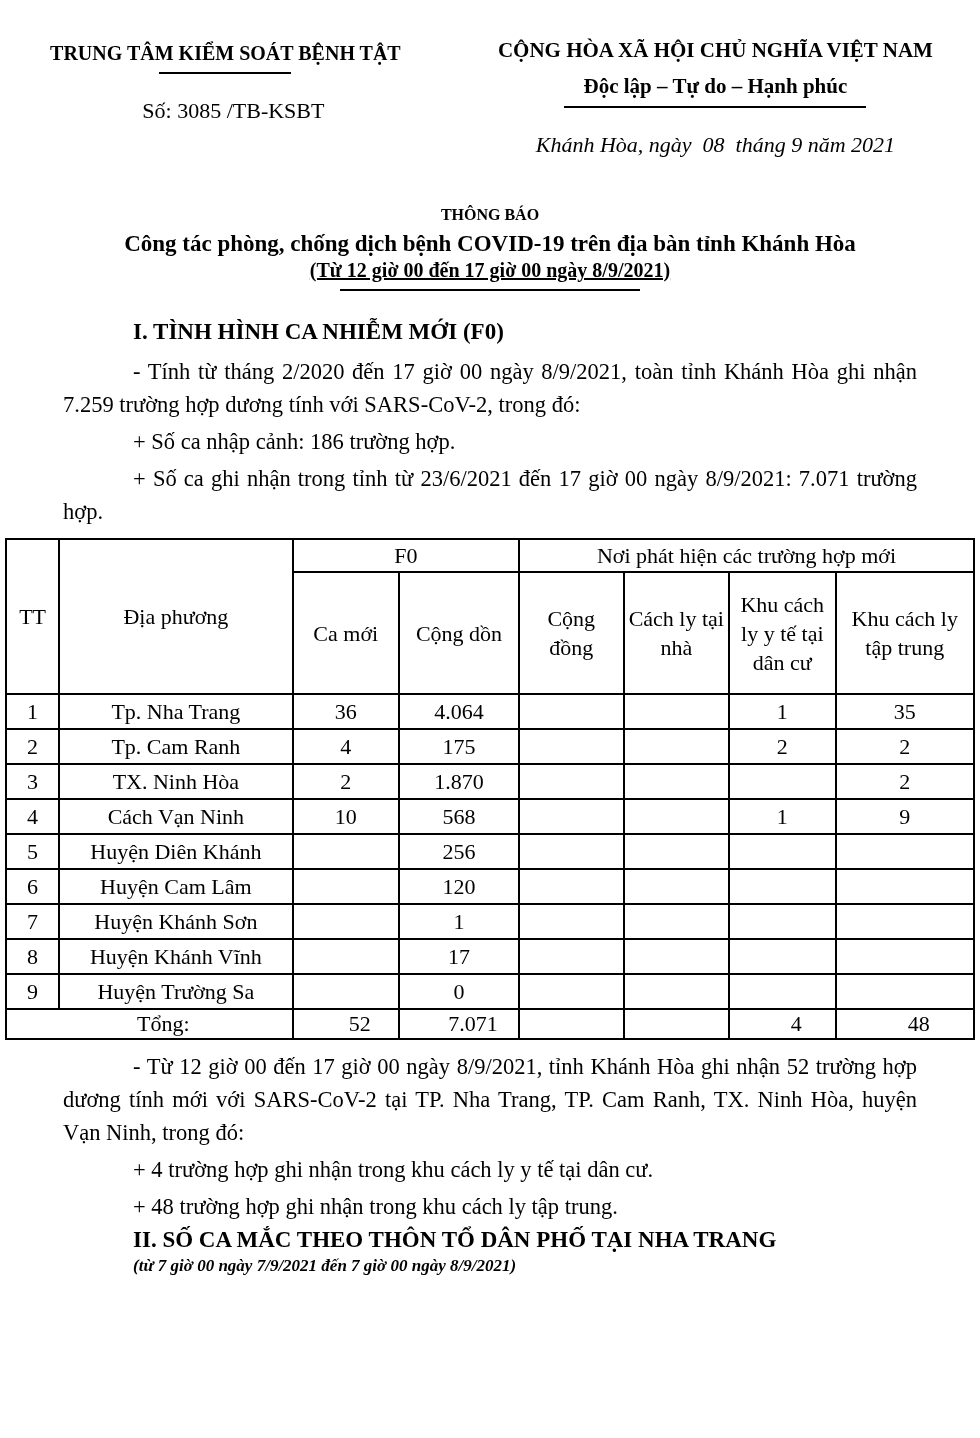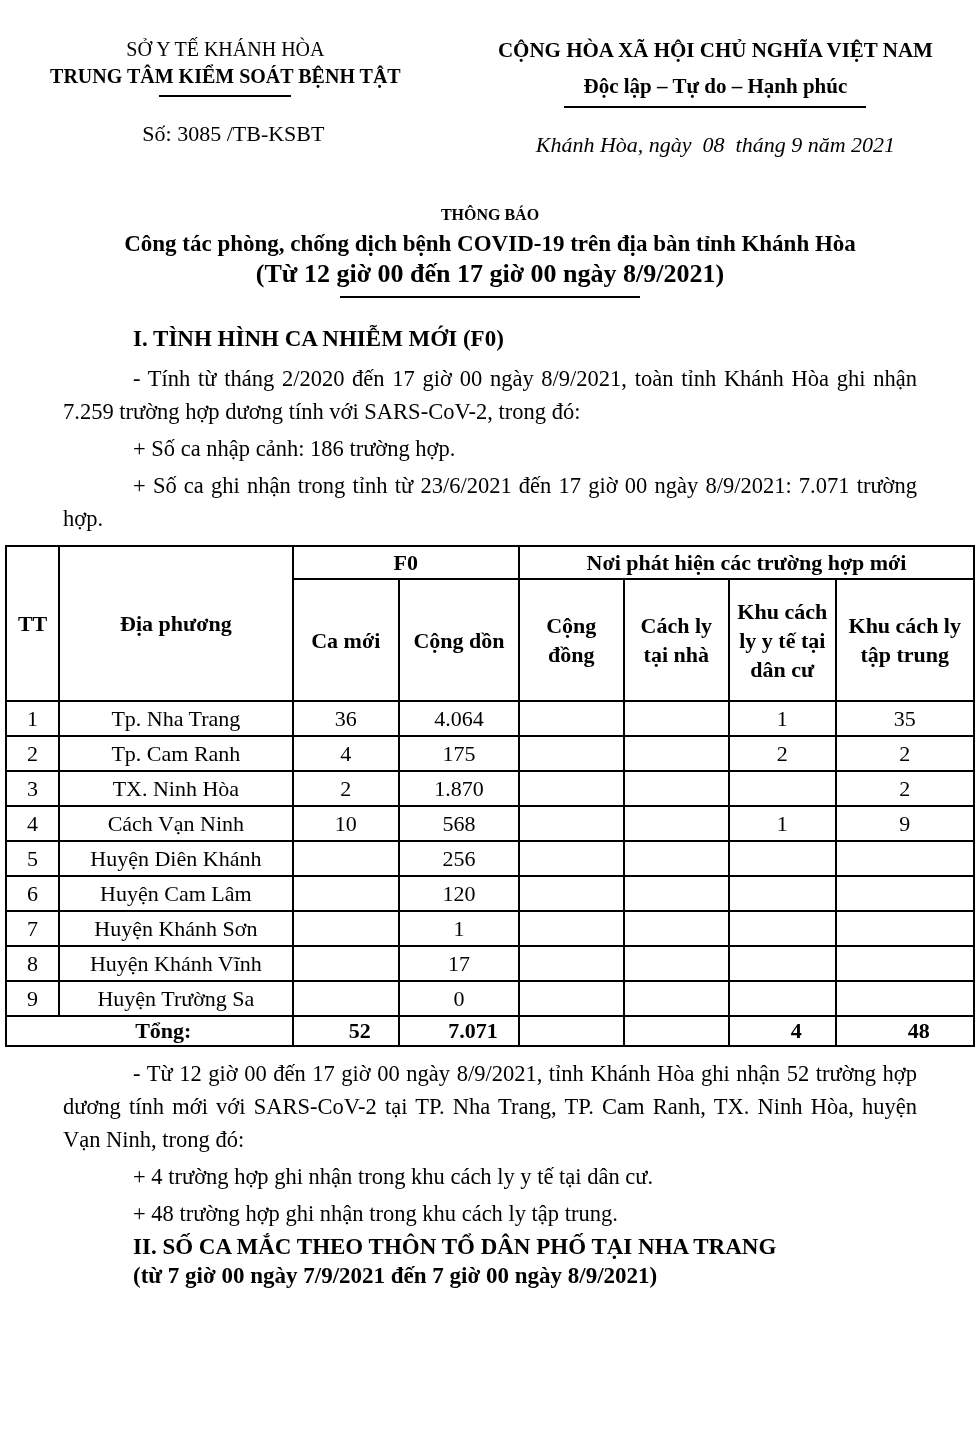--- a/index.html
+++ b/index.html
@@ -27,21 +27,21 @@
   .rule { height: 2px; background: #000; margin: 7px auto 0; }
   .rule-left  { width: 132px; }
   .rule-right { width: 302px; }
   .nh-number { font-size: 22px; margin-top: 24px; margin-left: 16px; }
   .nh-date   { font-size: 22px; font-style: italic; margin-top: 24px; white-space: pre; }
 
   
   .title-block { text-align: center; margin-top: 48px; }
   .title-l1 { font-size: 16px; font-weight: bold; }
   .title-l2 { font-size: 23px; font-weight: bold; margin-top: 7px; }
-  .title-l3 { font-size: 26px; font-weight: bold; margin-top: 2px; }
+  .title-l3 { font-size: 20px; font-weight: bold; margin-top: 2px; text-decoration: underline; }
   .rule-title { width: 300px; margin-top: 7px; }
 
   
   .sec-heading {
     font-size: 23px; font-weight: bold;
     margin: 28px 63px 10px 133px;
   }
   .para {
     font-size: 22.5px;
     line-height: 33px;
@@ -58,46 +58,45 @@
     margin: 10px 5px 0 5px;
     table-layout: fixed;
   }
   table.covid th, table.covid td {
     border: 2px solid #000;
     font-size: 22px;
     text-align: center;
     vertical-align: middle;
     padding: 1px 3px;
   }
-  table.covid th { font-weight: bold; line-height: 29px; }
+  table.covid th { font-weight: normal; line-height: 29px; }
   table.covid td { height: 35px; }
   td.c-name { text-align: left; padding-left: 10px; }
-  tr.total-row td { font-weight: bold; height: 26px; padding-left: 31px; }
+  tr.total-row td { font-weight: normal; height: 26px; padding-left: 31px; }
   .h-top th { height: 32px; }
   .h-sub th { height: 122px; }
 
   
   .sec2-heading {
     font-size: 23px; font-weight: bold;
     margin: 2px 63px 0 133px;
   }
   .sec2-sub {
-    font-size: 23px; font-weight: bold; 
+    font-size: 17px; font-weight: bold; font-style: italic;
     margin: 3px 63px 0 133px;
   }
   .after-table { margin-top: 10px; }
 </style>
 </head>
 <body>
 
 <div class="page">
 
   <div class="nat-header">
     <div class="nh-left">
-      <div class="nh-org1">SỞ Y TẾ KHÁNH HÒA</div>
       <div class="nh-org2">TRUNG TÂM KIỂM SOÁT BỆNH TẬT</div>
       <div class="rule rule-left"></div>
       <div class="nh-number">Số: 3085 /TB-KSBT</div>
     </div>
     <div class="nh-right">
       <div class="nh-motto1">CỘNG HÒA XÃ HỘI CHỦ NGHĨA VIỆT NAM</div>
       <div class="nh-motto2">Độc lập – Tự do – Hạnh phúc</div>
       <div class="rule rule-right"></div>
       <div class="nh-date">Khánh Hòa, ngày  08  tháng 9 năm 2021</div>
     </div>

